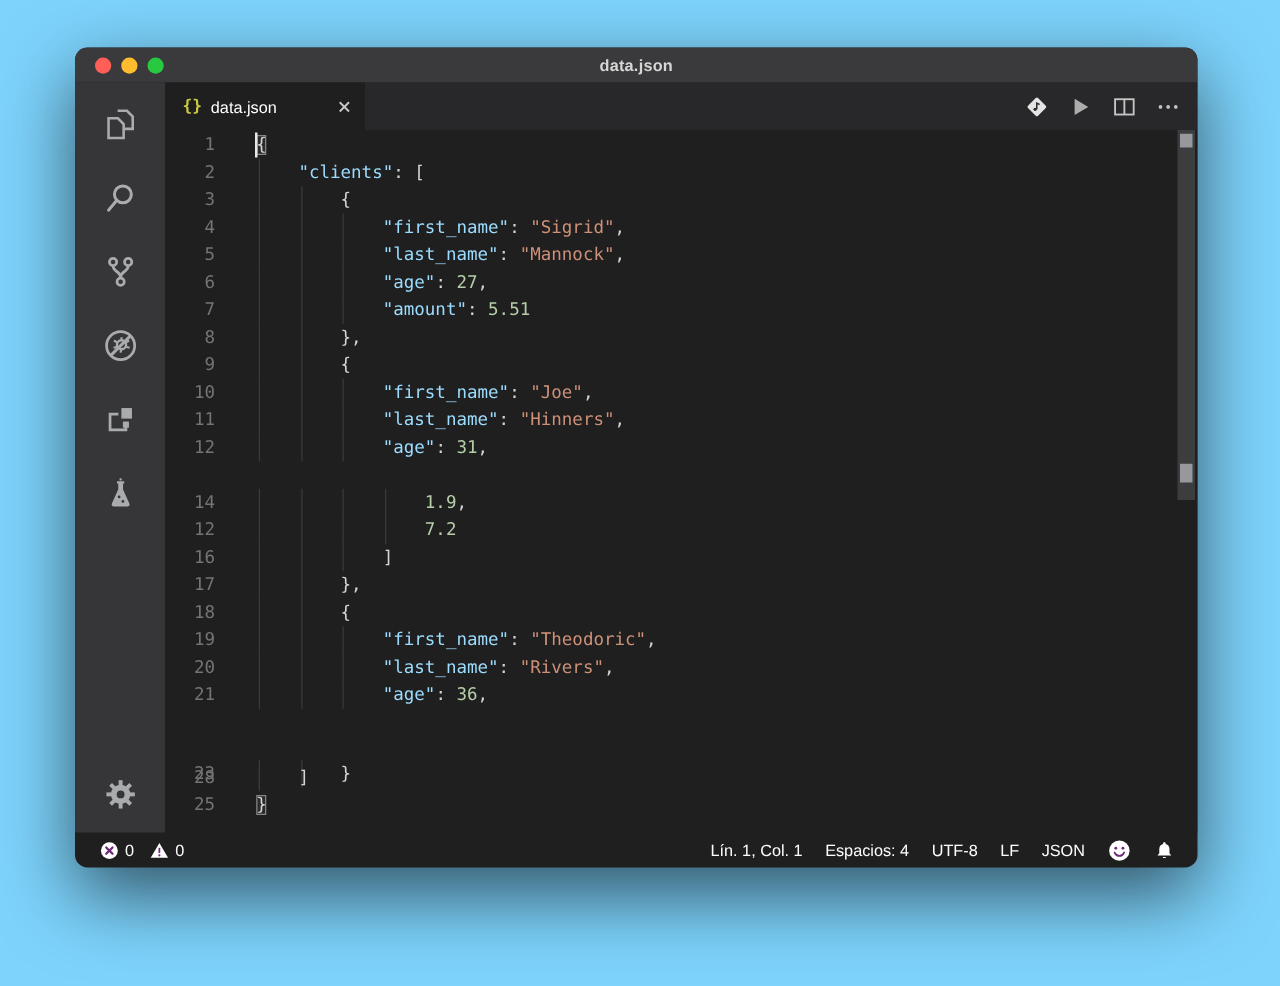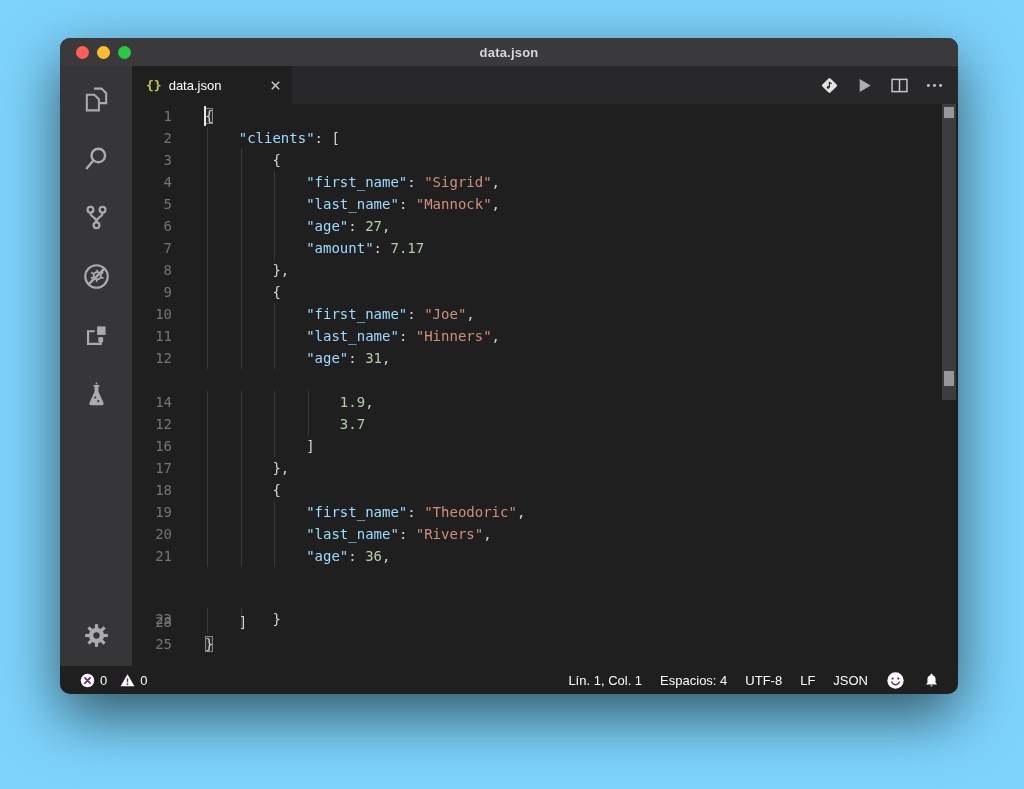--- a/index.html
+++ b/index.html
@@ -190,28 +190,28 @@
         </div>
 
         <div class="editor">
           <div class="codearea" id="codearea">
               <div class="line" style="top: 1px;"><span class="ln">1</span><span class="txt"><span class="tk-p bm">{</span></span><div class="cursor" style="left: 72px;"></div></div>
               <div class="line" style="top: 23px;"><div class="guide" style="left: 75px;"></div><span class="ln">2</span><span class="txt"><span class="tk-w">    </span><span class="tk-k">"clients"</span><span class="tk-p">: [</span></span></div>
               <div class="line" style="top: 45px;"><div class="guide" style="left: 75px;"></div><div class="guide" style="left: 108.716px;"></div><span class="ln">3</span><span class="txt"><span class="tk-w">        </span><span class="tk-p">{</span></span></div>
               <div class="line" style="top: 67px;"><div class="guide" style="left: 75px;"></div><div class="guide" style="left: 108.716px;"></div><div class="guide" style="left: 142.432px;"></div><span class="ln">4</span><span class="txt"><span class="tk-w">            </span><span class="tk-k">"first_name"</span><span class="tk-p">: </span><span class="tk-s">"Sigrid"</span><span class="tk-p">,</span></span></div>
               <div class="line" style="top: 89px;"><div class="guide" style="left: 75px;"></div><div class="guide" style="left: 108.716px;"></div><div class="guide" style="left: 142.432px;"></div><span class="ln">5</span><span class="txt"><span class="tk-w">            </span><span class="tk-k">"last_name"</span><span class="tk-p">: </span><span class="tk-s">"Mannock"</span><span class="tk-p">,</span></span></div>
               <div class="line" style="top: 111px;"><div class="guide" style="left: 75px;"></div><div class="guide" style="left: 108.716px;"></div><div class="guide" style="left: 142.432px;"></div><span class="ln">6</span><span class="txt"><span class="tk-w">            </span><span class="tk-k">"age"</span><span class="tk-p">: </span><span class="tk-n">27</span><span class="tk-p">,</span></span></div>
-              <div class="line" style="top: 133px;"><div class="guide" style="left: 75px;"></div><div class="guide" style="left: 108.716px;"></div><div class="guide" style="left: 142.432px;"></div><span class="ln">7</span><span class="txt"><span class="tk-w">            </span><span class="tk-k">"amount"</span><span class="tk-p">: </span><span class="tk-n">7.17</span></span></div>
+              <div class="line" style="top: 133px;"><div class="guide" style="left: 75px;"></div><div class="guide" style="left: 108.716px;"></div><div class="guide" style="left: 142.432px;"></div><span class="ln">7</span><span class="txt"><span class="tk-w">            </span><span class="tk-k">"amount"</span><span class="tk-p">: </span><span class="tk-n">5.51</span></span></div>
               <div class="line" style="top: 155px;"><div class="guide" style="left: 75px;"></div><div class="guide" style="left: 108.716px;"></div><span class="ln">8</span><span class="txt"><span class="tk-w">        </span><span class="tk-p">},</span></span></div>
               <div class="line" style="top: 177px;"><div class="guide" style="left: 75px;"></div><div class="guide" style="left: 108.716px;"></div><span class="ln">9</span><span class="txt"><span class="tk-w">        </span><span class="tk-p">{</span></span></div>
               <div class="line" style="top: 199px;"><div class="guide" style="left: 75px;"></div><div class="guide" style="left: 108.716px;"></div><div class="guide" style="left: 142.432px;"></div><span class="ln">10</span><span class="txt"><span class="tk-w">            </span><span class="tk-k">"first_name"</span><span class="tk-p">: </span><span class="tk-s">"Joe"</span><span class="tk-p">,</span></span></div>
               <div class="line" style="top: 221px;"><div class="guide" style="left: 75px;"></div><div class="guide" style="left: 108.716px;"></div><div class="guide" style="left: 142.432px;"></div><span class="ln">11</span><span class="txt"><span class="tk-w">            </span><span class="tk-k">"last_name"</span><span class="tk-p">: </span><span class="tk-s">"Hinners"</span><span class="tk-p">,</span></span></div>
               <div class="line" style="top: 243px;"><div class="guide" style="left: 75px;"></div><div class="guide" style="left: 108.716px;"></div><div class="guide" style="left: 142.432px;"></div><span class="ln">12</span><span class="txt"><span class="tk-w">            </span><span class="tk-k">"age"</span><span class="tk-p">: </span><span class="tk-n">31</span><span class="tk-p">,</span></span></div>
               <div class="line" style="top: 287px;"><div class="guide" style="left: 75px;"></div><div class="guide" style="left: 108.716px;"></div><div class="guide" style="left: 142.432px;"></div><div class="guide" style="left: 176.148px;"></div><span class="ln">14</span><span class="txt"><span class="tk-w">                </span><span class="tk-n">1.9</span><span class="tk-p">,</span></span></div>
-              <div class="line" style="top: 309px;"><div class="guide" style="left: 75px;"></div><div class="guide" style="left: 108.716px;"></div><div class="guide" style="left: 142.432px;"></div><div class="guide" style="left: 176.148px;"></div><span class="ln">12</span><span class="txt"><span class="tk-w">                </span><span class="tk-n">3.7</span></span></div>
+              <div class="line" style="top: 309px;"><div class="guide" style="left: 75px;"></div><div class="guide" style="left: 108.716px;"></div><div class="guide" style="left: 142.432px;"></div><div class="guide" style="left: 176.148px;"></div><span class="ln">12</span><span class="txt"><span class="tk-w">                </span><span class="tk-n">7.2</span></span></div>
               <div class="line" style="top: 331px; padding-left: 33px;"><div class="guide" style="left: 75px;"></div><div class="guide" style="left: 108.716px;"></div><div class="guide" style="left: 142.432px;"></div><span class="ln">16</span><span class="txt"><span class="tk-w">            </span><span class="tk-p">]</span></span></div>
               <div class="line" style="top: 353px;"><div class="guide" style="left: 75px;"></div><div class="guide" style="left: 108.716px;"></div><span class="ln">17</span><span class="txt"><span class="tk-w">        </span><span class="tk-p">},</span></span></div>
               <div class="line" style="top: 375px;"><div class="guide" style="left: 75px;"></div><div class="guide" style="left: 108.716px;"></div><span class="ln">18</span><span class="txt"><span class="tk-w">        </span><span class="tk-p">{</span></span></div>
               <div class="line" style="top: 397px;"><div class="guide" style="left: 75px;"></div><div class="guide" style="left: 108.716px;"></div><div class="guide" style="left: 142.432px;"></div><span class="ln">19</span><span class="txt"><span class="tk-w">            </span><span class="tk-k">"first_name"</span><span class="tk-p">: </span><span class="tk-s">"Theodoric"</span><span class="tk-p">,</span></span></div>
               <div class="line" style="top: 419px;"><div class="guide" style="left: 75px;"></div><div class="guide" style="left: 108.716px;"></div><div class="guide" style="left: 142.432px;"></div><span class="ln">20</span><span class="txt"><span class="tk-w">            </span><span class="tk-k">"last_name"</span><span class="tk-p">: </span><span class="tk-s">"Rivers"</span><span class="tk-p">,</span></span></div>
               <div class="line" style="top: 441px;"><div class="guide" style="left: 75px;"></div><div class="guide" style="left: 108.716px;"></div><div class="guide" style="left: 142.432px;"></div><span class="ln">21</span><span class="txt"><span class="tk-w">            </span><span class="tk-k">"age"</span><span class="tk-p">: </span><span class="tk-n">36</span><span class="tk-p">,</span></span></div>
               <div class="line" style="top: 504px;"><div class="guide" style="left: 75px;"></div><div class="guide" style="left: 108.716px;"></div><span class="ln">23</span><span class="txt"><span class="tk-w">        </span><span class="tk-p">}</span></span></div>
               <div class="line" style="top: 507px;"><div class="guide" style="left: 75px;"></div><span class="ln">28</span><span class="txt"><span class="tk-w">    </span><span class="tk-p">]</span></span></div>
               <div class="line" style="top: 529px;"><span class="ln">25</span><span class="txt"><span class="tk-p bm">}</span></span></div>
             </div>

